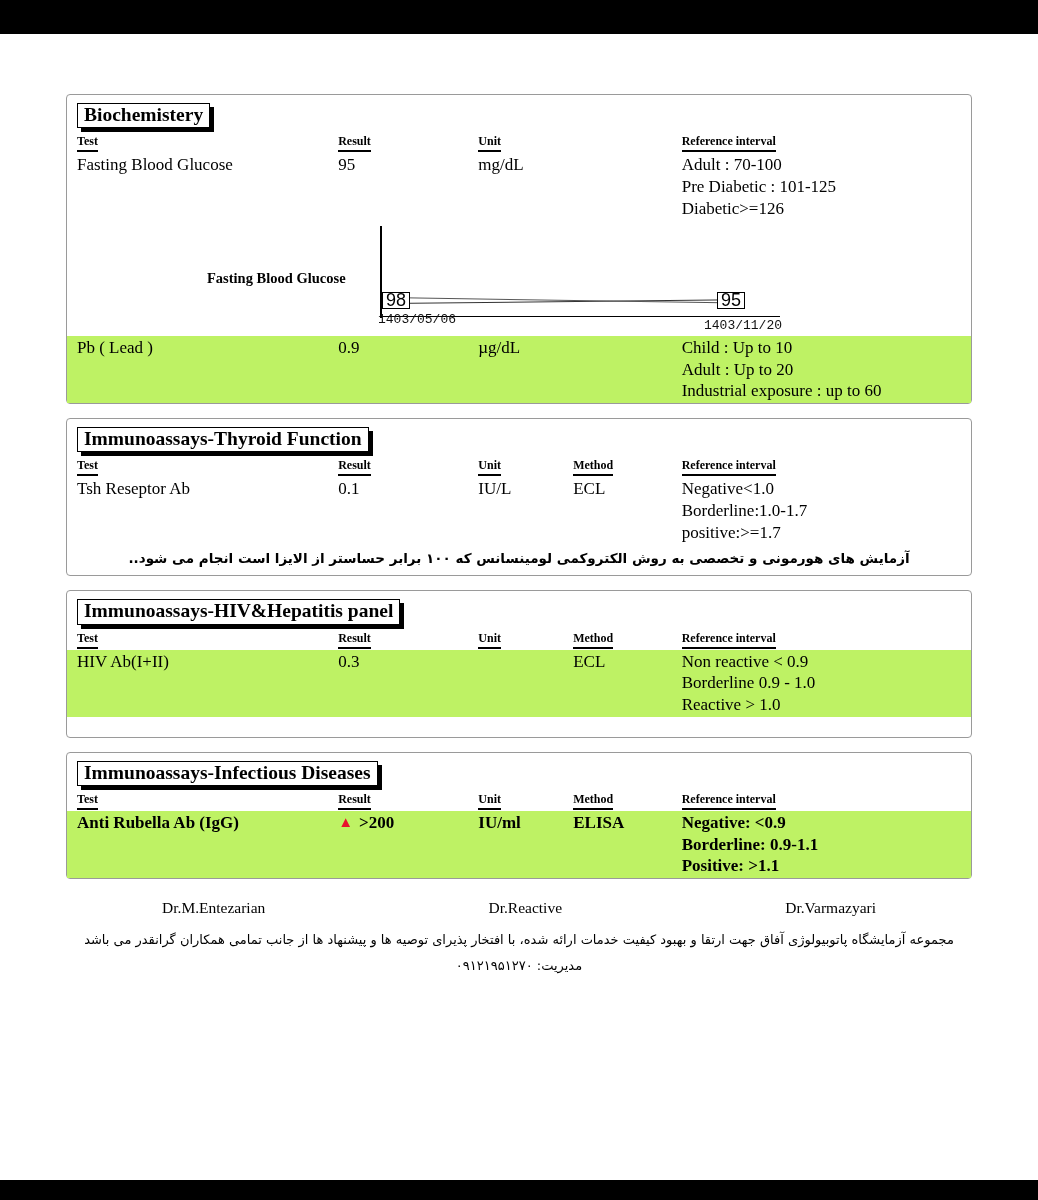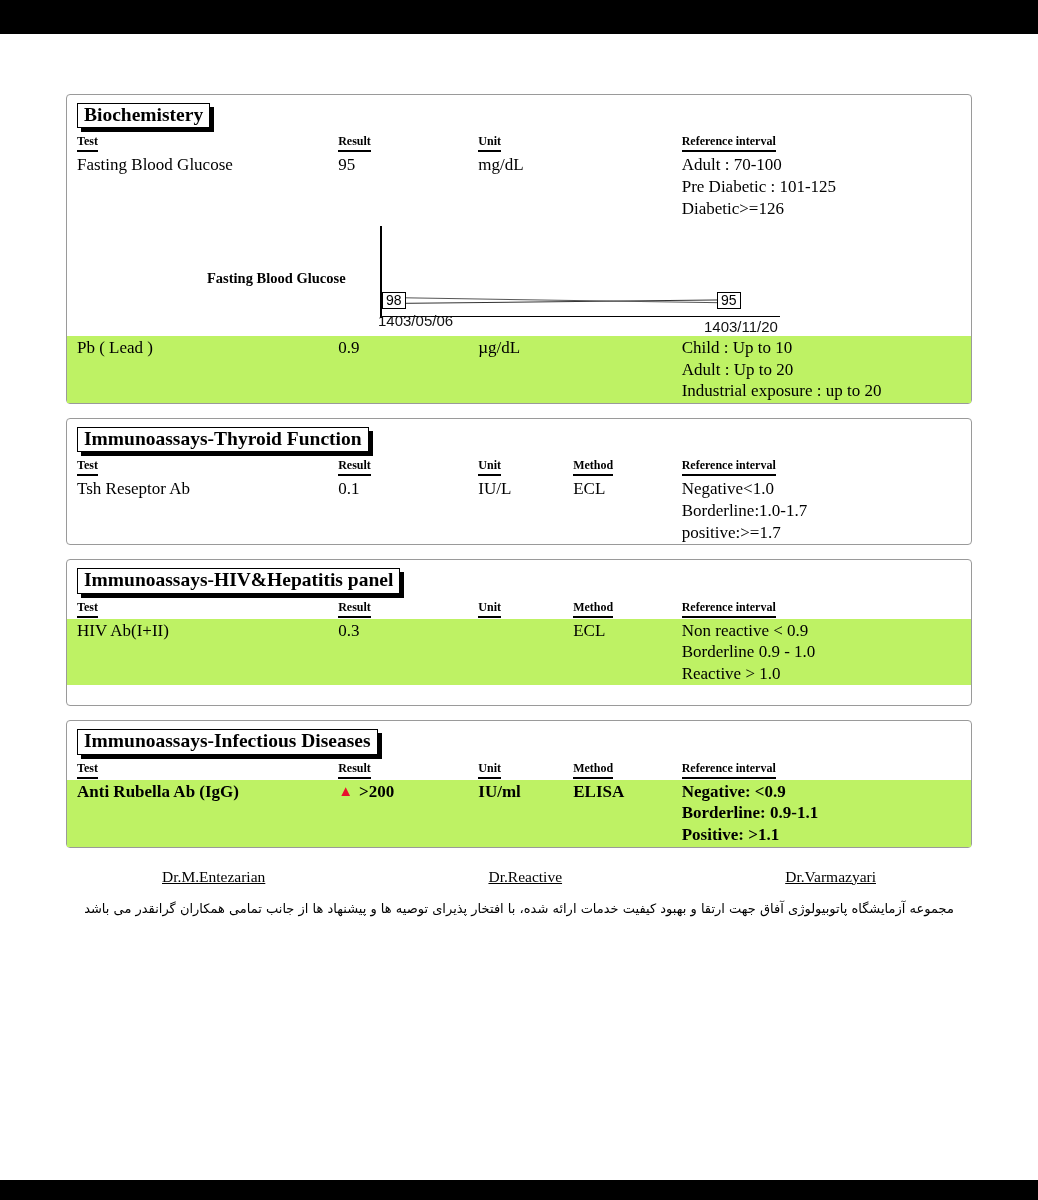--- a/index.html
+++ b/index.html
@@ -122,30 +122,30 @@
     left: 313px;
     top: 90px;
     width: 400px;
     height: 1px;
     background: #000;
   }
   .pt-box {
     position: absolute;
     border: 1px solid #000;
     background: #fff;
-    font-size: 14px;
+    font-size: 18px;
     font-family: "Liberation Sans", sans-serif;
     padding: 0 3px;
     line-height: 14px;
     height: 15px;
   }
   .pt-date {
     position: absolute;
-    font-size: 15px;
-    font-family: Liberation Sans, sans-serif;
+    font-size: 13px;
+    font-family: Liberation Mono, monospace;
     color: #111;
   }
   .series-line {
     position: absolute;
     left: 320px;
     top: 77px;
     width: 350px;
     height: 1px;
     background: #333;
     transform: rotate(-0.6deg);
@@ -173,21 +173,20 @@
     line-height: 1.5;
   }
 
   
   .signatures {
     display: flex;
     justify-content: space-between;
     padding: 6px 96px 0 96px;
     font-family: "Liberation Serif", serif;
     font-size: 15.5px;
-    text-decoration: underline;
   }
   .footer-fa {
     direction: rtl;
     text-align: center;
     font-family: "DejaVu Sans", sans-serif;
     font-weight: normal;
     font-size: 13px;
     line-height: 2.0;
     padding-top: 10px;
   }
@@ -254,21 +253,21 @@
             <col class="col-ref">
           </colgroup>
         <tbody>
           <tr class="row-shade">
             <td class="col-test">Pb ( Lead )</td>
             <td class="col-result">0.9</td>
             <td class="col-unit">µg/dL</td>
             <td class="col-ref">
               <span class="ref-line">Child : Up to 10</span>
               <span class="ref-line">Adult : Up to 20</span>
-              <span class="ref-line">Industrial exposure : up to 20</span>
+              <span class="ref-line">Industrial exposure : up to 60</span>
             </td>
           </tr>
         </tbody>
       </table>
     </div>
 
     <div class="panel">
       <div class="panel-title-wrap">
         <span class="panel-title">Immunoassays-Thyroid Function</span>
       </div>
@@ -296,20 +295,21 @@
             <td class="col-unit">IU/L</td>
             <td class="col-method">ECL</td>
             <td class="col-ref">
               <span class="ref-line">Negative&lt;1.0</span>
               <span class="ref-line">Borderline:1.0-1.7</span>
               <span class="ref-line">positive:&gt;=1.7</span>
             </td>
           </tr>
         </tbody>
       </table>
+      <div class="fa-note">آزمایش های هورمونی و تخصصی به روش الکتروکمی لومینسانس که ۱۰۰ برابر حساستر از الایزا است انجام می شود..</div>
     </div>
 
     <div class="panel">
       <div class="panel-title-wrap">
         <span class="panel-title">Immunoassays-HIV&amp;Hepatitis panel</span>
       </div>
       <table class="lab">
         <colgroup>
             <col class="col-test">
             <col class="col-result">
@@ -385,16 +385,17 @@
     </div>
 
     <div class="signatures">
       <span>Dr.M.Entezarian</span>
       <span>Dr.Reactive</span>
       <span>Dr.Varmazyari</span>
     </div>
 
     <div class="footer-fa">
       <div>مجموعه آزمایشگاه پاتوبیولوژی آفاق جهت ارتقا و بهبود کیفیت خدمات ارائه شده، با افتخار پذیرای توصیه ها و پیشنهاد ها از جانب تمامی همکاران گرانقدر می باشد</div>
+      <div>مدیریت: ۰۹۱۲۱۹۵۱۲۷۰</div>
     </div>
 
   </div>
 </div>
 
 </body></html>

